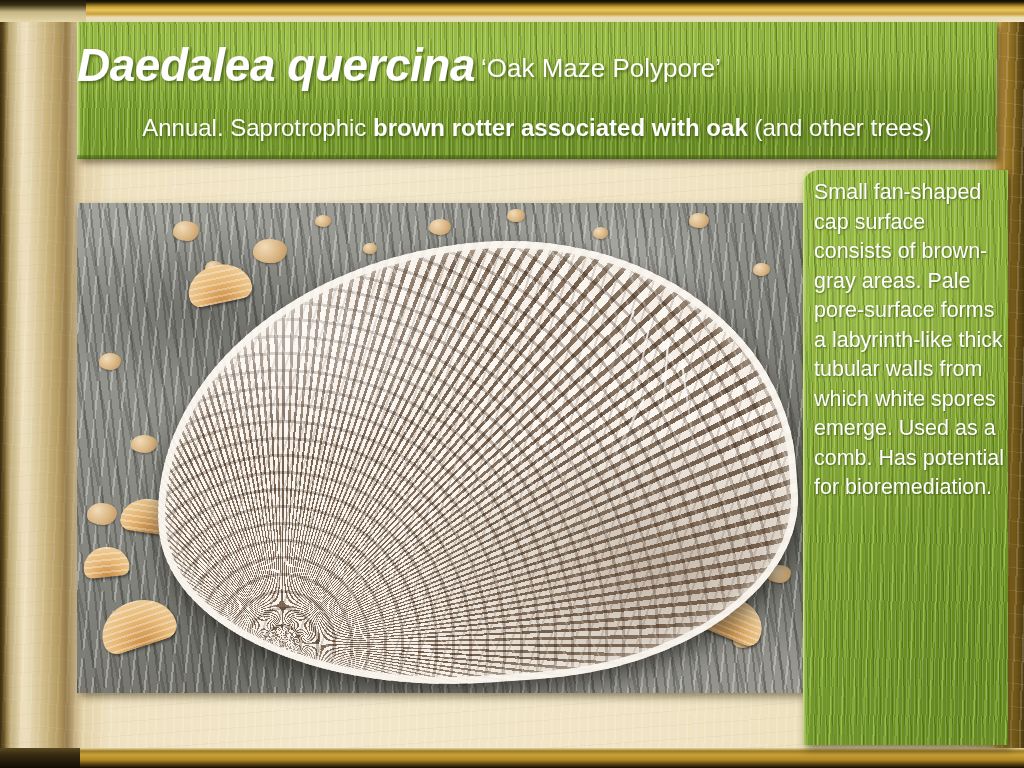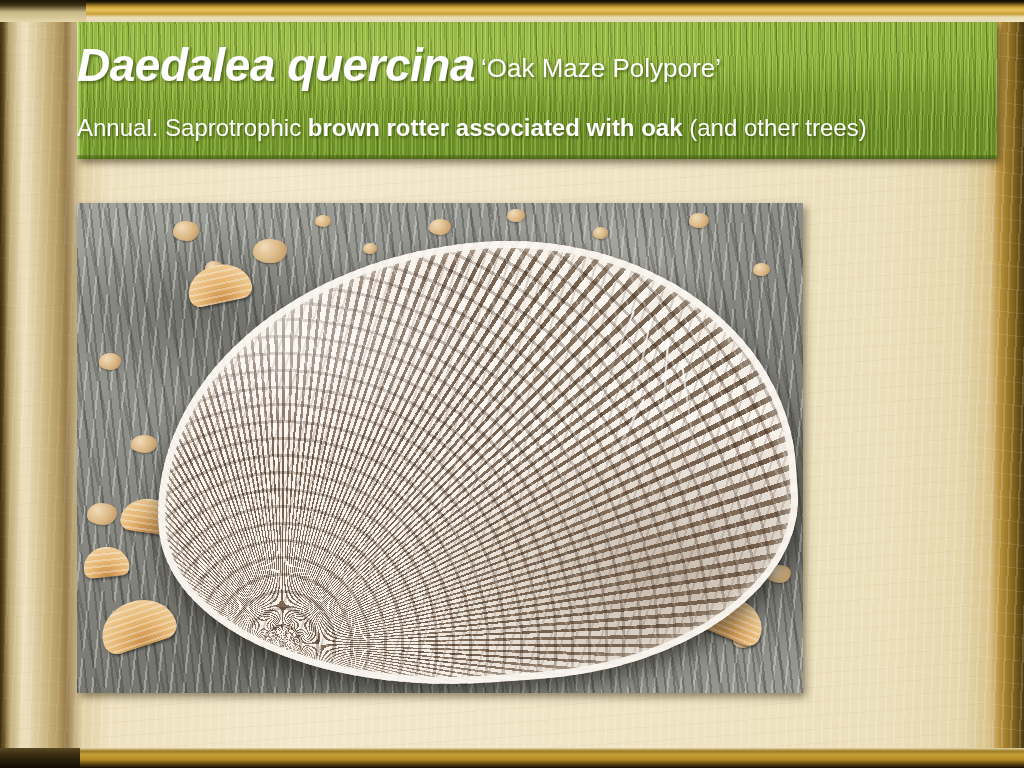--- a/index.html
+++ b/index.html
@@ -105,21 +105,21 @@
   .title-main{
     color:#ffffff;font-size:46px;font-weight:bold;font-style:italic;
     letter-spacing:-.5px;
   }
   .title-common{
     color:#ffffff;font-size:26px;font-weight:normal;
     position:relative;top:-4px;margin-left:6px;
   }
   .subtitle-line{
     position:absolute;left:0;top:92px;width:100%;
-    text-align:left;white-space:nowrap;color:#ffffff;font-size:24px;
+    text-align:center;white-space:nowrap;color:#ffffff;font-size:24px;
     text-shadow:1px 2px 3px rgba(40,56,8,.55);
   }
   .subtitle-line b{font-weight:bold;}
 
   
   #side-panel{
     position:absolute;left:803px;top:170px;width:205px;height:575px;
     border-top-left-radius:16px;
     box-shadow:3px 4px 8px rgba(40,30,6,.55);
   }
@@ -276,14 +276,18 @@
       <div class="fungus-rim"></div>
     </div>
 
     <div class="hair" style="left:556px;top:108px;height:66px;transform:rotate(22deg);"></div>
     <div class="hair" style="left:572px;top:120px;height:88px;transform:rotate(12deg);"></div>
     <div class="hair" style="left:590px;top:138px;height:102px;transform:rotate(4deg);"></div>
     <div class="hair" style="left:604px;top:160px;height:84px;transform:rotate(-8deg);"></div>
     <div class="hair" style="left:566px;top:196px;height:74px;transform:rotate(28deg);"></div>
   </div>
 
+  <div id="side-panel" class="grass">
+    <div class="edge-l"></div>
+    <div id="side-text">Small fan-shaped cap surface consists of brown-gray areas. Pale pore-surface forms a labyrinth-like thick tubular walls from which white spores emerge. Used as a comb. Has potential for bioremediation.</div>
+  </div>
 
 </div>
 
 </body></html>

